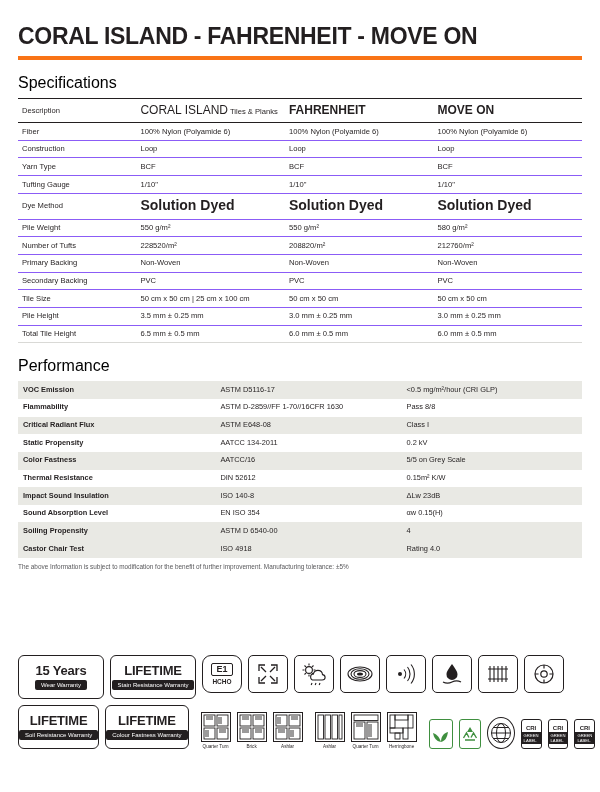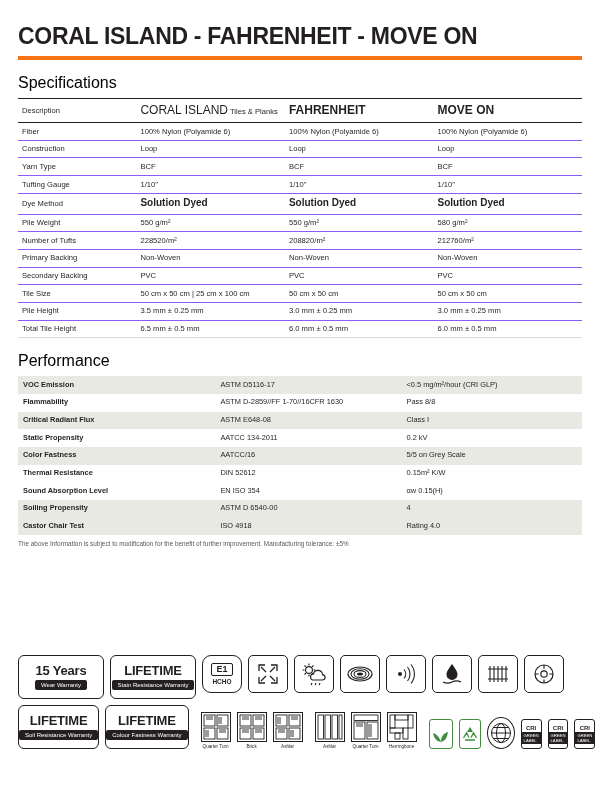--- a/index.html
+++ b/index.html
@@ -64,21 +64,21 @@
   }
   .spec-table thead th {
     border-bottom: 1px solid #231f20;
     border-top: 1px solid #231f20;
     padding-top: 4px;
     padding-bottom: 4px;
   }
   .spec-table .col-label { width: 21%; }
   .spec-table .col-v { width: 26.33%; }
   .spec-table .hdr-strong { font-weight: bold; font-size: 12px; }
-  .spec-table td.bold-val { font-weight: bold; font-size: 10px; }
+  .spec-table td.bold-val { font-weight: bold; font-size: 14px; }
   .spec-table tr:last-child td { border-bottom: 1px solid #d9d9d6; }
   .brandname { font-weight: normal; font-size: 12px; }
 
   
   .perf-wrap { margin-top: 4px; }
   .perf-table {
     font-size: 7.4px;
   }
   .perf-table td {
     padding: 4.4px 5px;
@@ -356,20 +356,25 @@
         <tr class="alt">
           <td class="p-label">Color Fastness</td>
           <td class="p-std">AATCC/16</td>
           <td class="p-res">5/5 on Grey Scale</td>
         </tr>
         <tr>
           <td class="p-label">Thermal Resistance</td>
           <td class="p-std">DIN 52612</td>
           <td class="p-res">0.15m² K/W</td>
         </tr>
+        <tr class="alt">
+          <td class="p-label">Impact Sound Insulation</td>
+          <td class="p-std">ISO 140-8</td>
+          <td class="p-res">ΔLw 23dB</td>
+        </tr>
         <tr>
           <td class="p-label">Sound Absorption Level</td>
           <td class="p-std">EN ISO 354</td>
           <td class="p-res">αw 0.15(H)</td>
         </tr>
         <tr class="alt">
           <td class="p-label">Soiling Propensity</td>
           <td class="p-std">ASTM D 6540-00</td>
           <td class="p-res">4</td>
         </tr>

